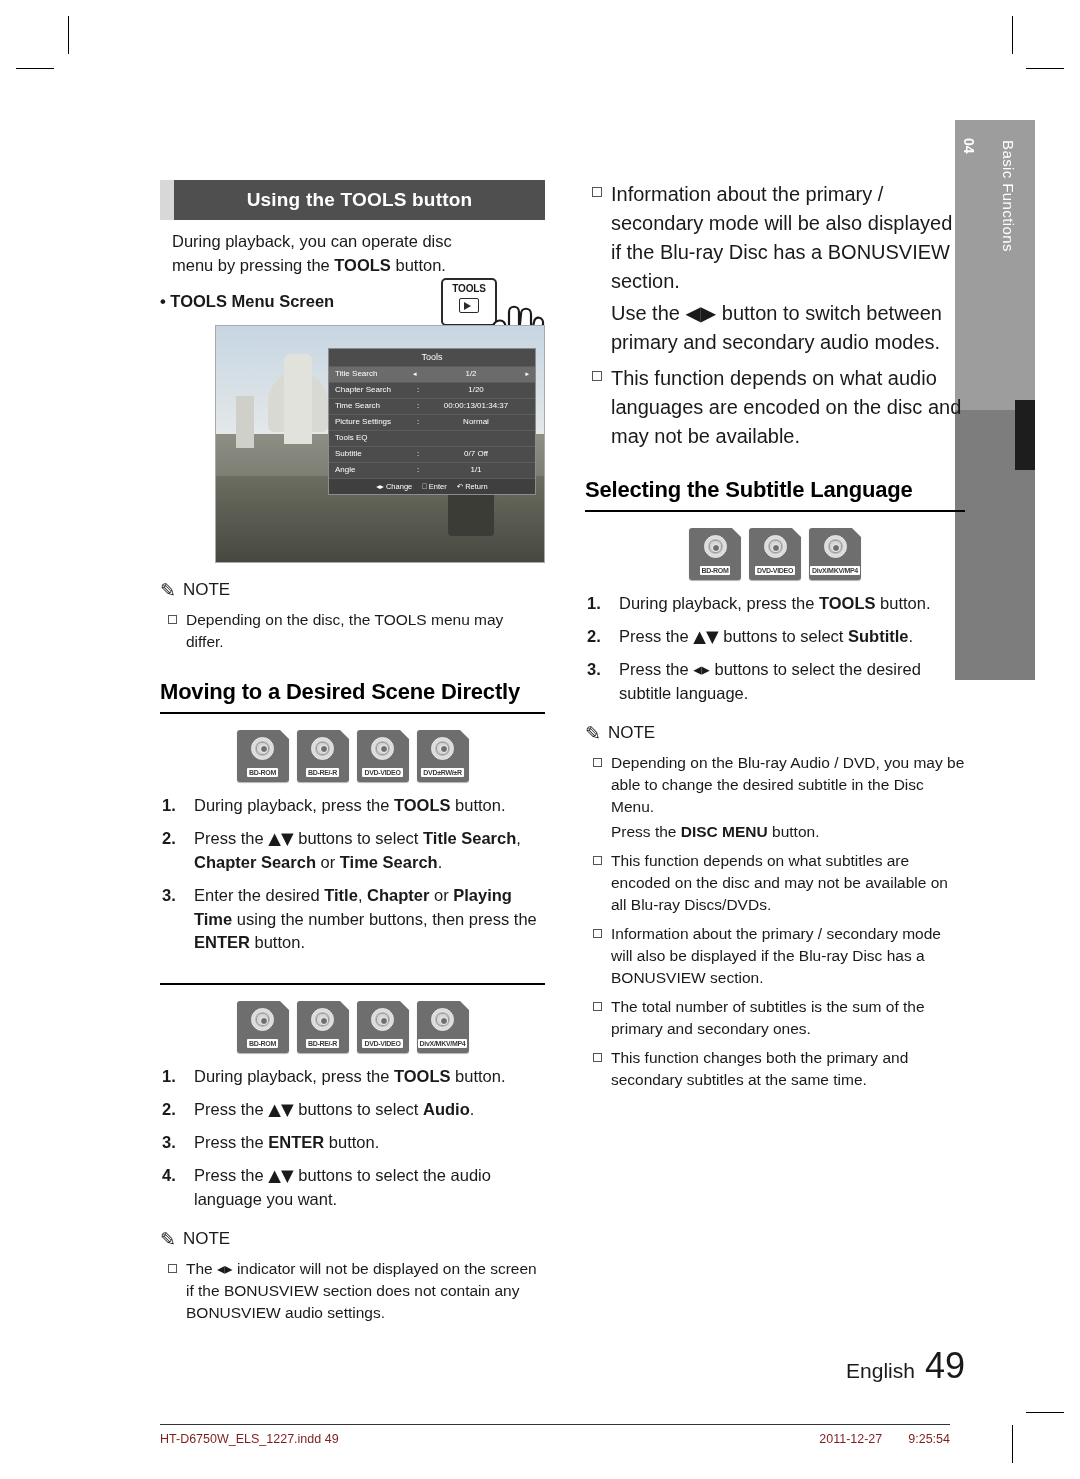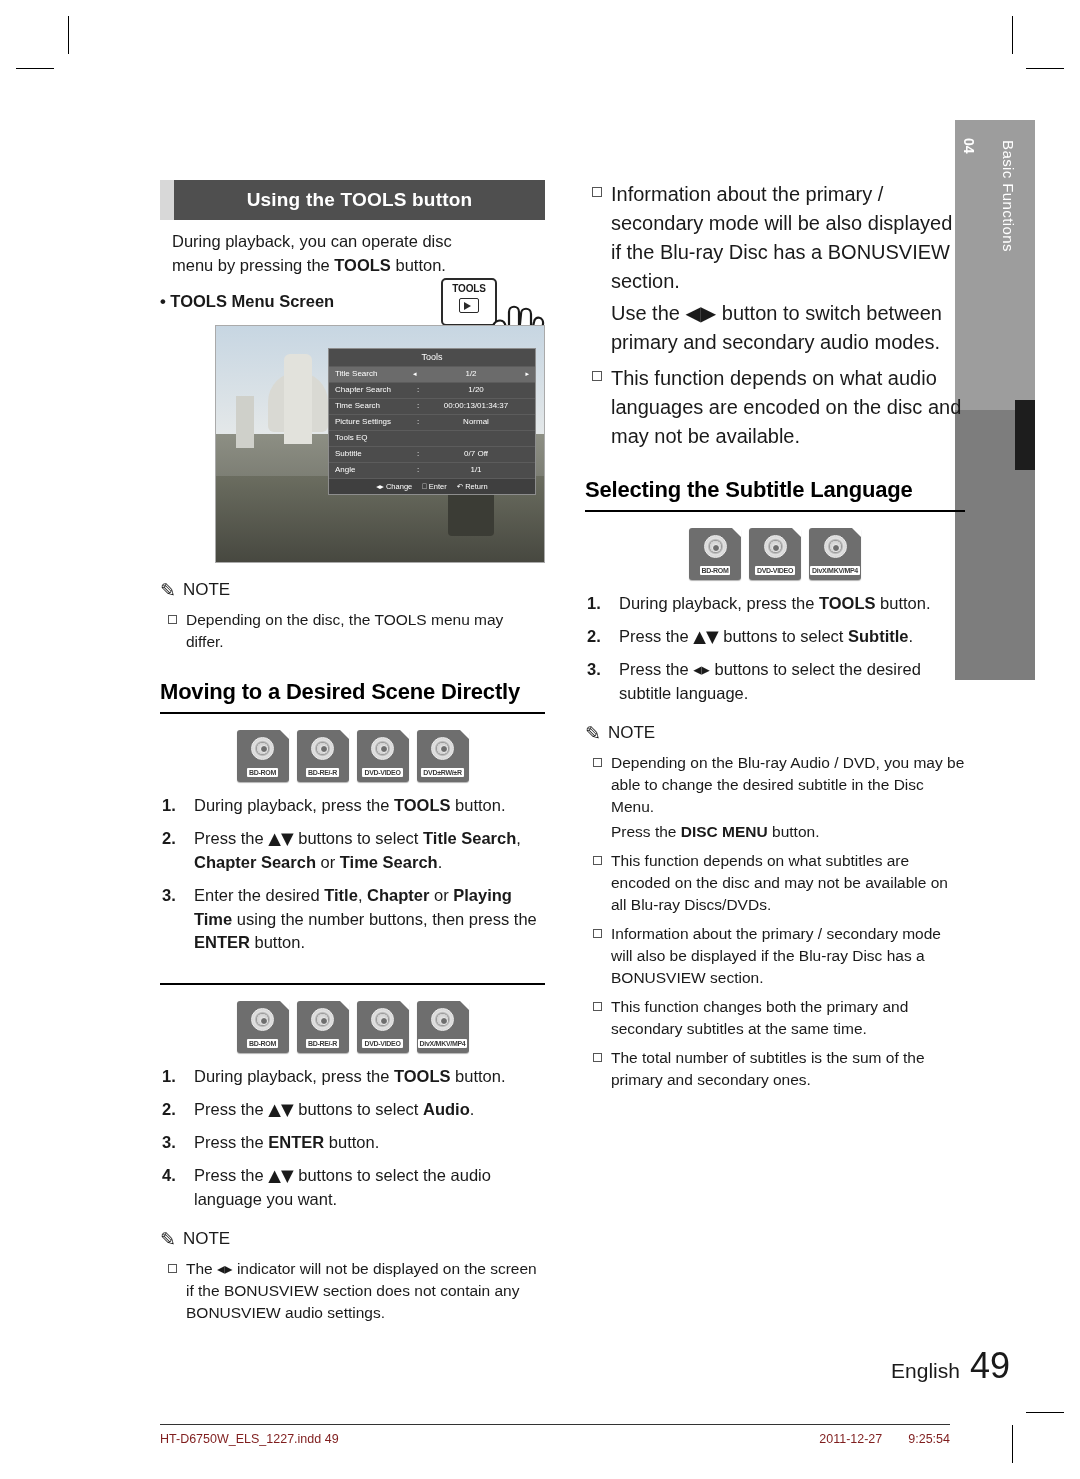--- a/index.html
+++ b/index.html
@@ -188,21 +188,21 @@
   .menu .mrow .val { flex:1; text-align:center; }
   .menu .mrow .arrl, .menu .mrow .arrr { font-size:7px; }
   .menu .mfoot {
     display:flex; justify-content:center; gap:10px; font-size:7.5px;
     padding:4px 0; background:#3f3f3f; border-top:1px solid #5c5c5c;
   }
 
   
   .pagefoot {
     position:absolute; left:0; top:1345px; width:1080px; text-align:right;
-    padding-right:70px;
+    padding-right:115px;
   }
   .pagefoot .eng { font-size:21px; }
   .pagefoot .num { font-size:36px; margin-left:10px; }
 
   .filefoot {
     position:absolute; left:160px; top:1424px; width:790px;
     border-top:1px solid #333; padding-top:7px;
     display:flex; justify-content:space-between; font-size:12.5px; color:#7f1d1d;
   }
   .filefoot .right { display:flex; gap:26px; }
@@ -431,22 +431,22 @@
       <div class="note">
         <div class="note-title">
           <span class="nicon sym">✎</span>
           <span>NOTE</span>
         </div>
         <ul class="notelist">
           <li>Depending on the Blu-ray Audio / DVD, you may be able to change the desired subtitle in the Disc Menu.</li>
           <li class="nobullet" style="margin-top:-4px;">Press the <b>DISC MENU</b> button.</li>
           <li>This function depends on what subtitles are encoded on the disc and may not be available on all Blu-ray Discs/DVDs.</li>
           <li>Information about the primary / secondary mode will also be displayed if the Blu-ray Disc has a BONUSVIEW section.</li>
+          <li>The total number of subtitles is the sum of the primary and secondary ones.</li>
           <li>This function changes both the primary and secondary subtitles at the same time.</li>
-          <li>The total number of subtitles is the sum of the primary and secondary ones.</li>
         </ul>
       </div>
     </div>
   </div>
 
   <div class="pagefoot">
     <span class="eng">English</span><span class="num">49</span>
   </div>
 
   <div class="filefoot">

